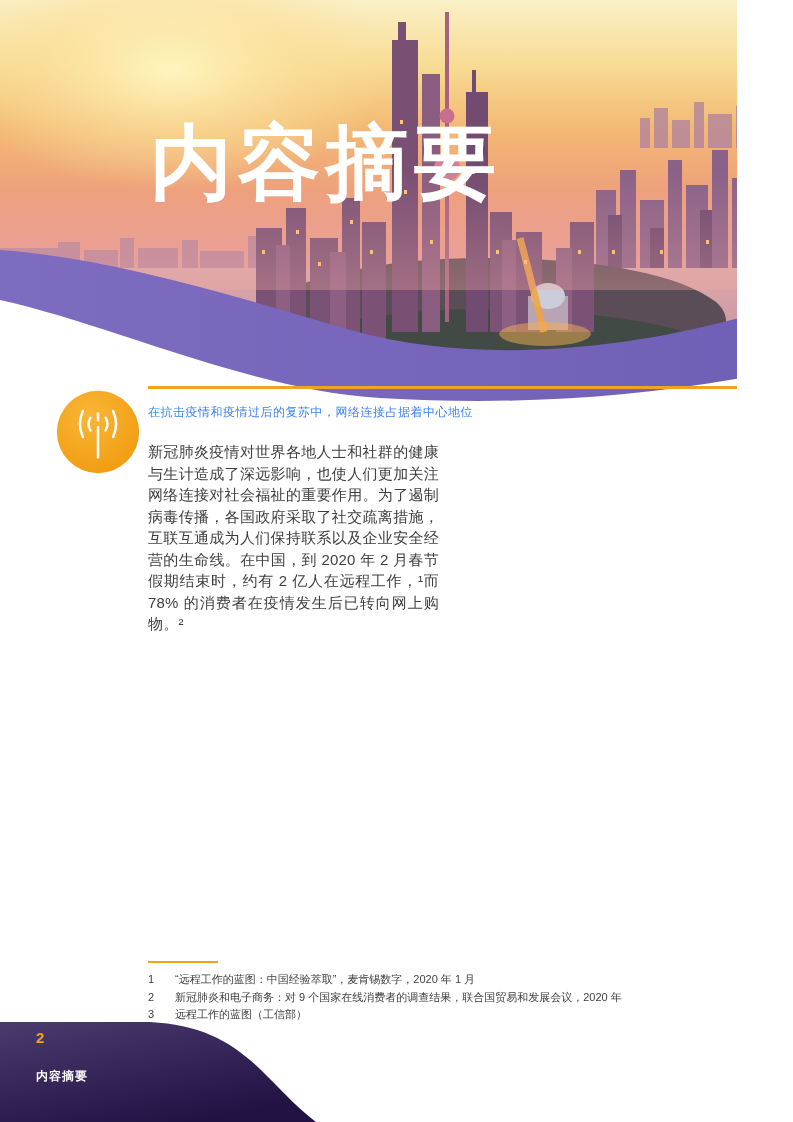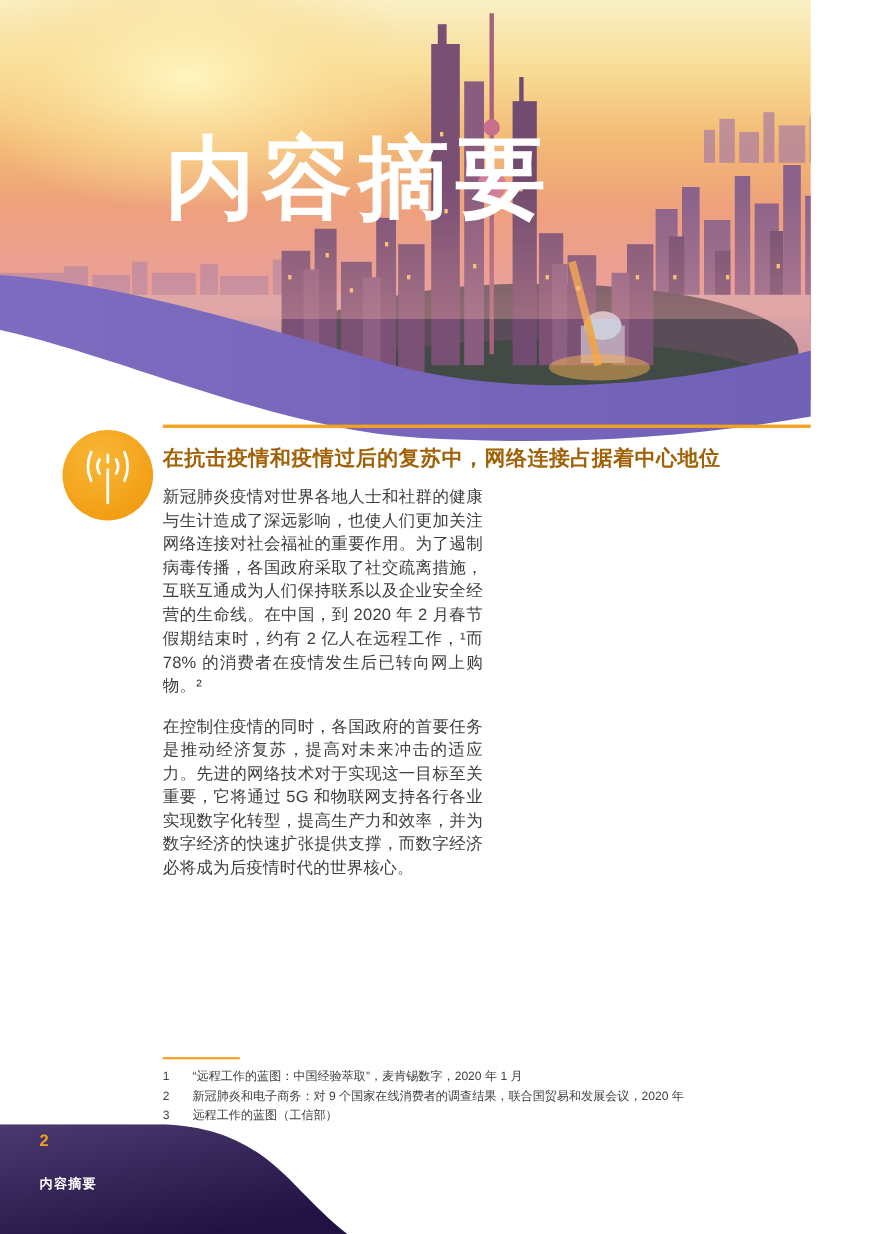--- a/index.html
+++ b/index.html
@@ -18,27 +18,27 @@
     letter-spacing: 6px; line-height: 1; white-space: nowrap;
   }
   
   .lead-icon { position: absolute; left: 56px; top: 390px; width: 84px; height: 84px; }
   .head-rule {
     position: absolute; left: 148px; top: 386px; width: 622px; height: 3px;
     background: #F5A01E;
   }
   .section-heading {
     position: absolute; left: 148px; top: 404px; width: 622px;
-    font-size: 19px; font-weight: bold; color: #a16207;
+    font-size: 12px; font-weight: normal; color: #3b82f6;
     letter-spacing: 0.5px;
   }
   
   .columns {
     position: absolute; left: 148px; top: 441px; width: 596px;
-    display: flex; gap: 2px; flex-direction: column;
+    display: flex; gap: 14px;
   }
   .col { width: 291px; }
   .col p {
     font-size: 15px; line-height: 21.5px; color: #3E3E3E;
     text-align: justify; margin-bottom: 13px;
     letter-spacing: 0.2px;
   }
   
   .footnotes { position: absolute; left: 148px; top: 961px; width: 600px; }
   .footnote-rule { width: 70px; height: 2px; background: #F5A01E; margin-bottom: 8px; }
@@ -240,21 +240,20 @@
   </svg>
 
   <div class="head-rule"></div>
   <h2 class="section-heading">在抗击疫情和疫情过后的复苏中，网络连接占据着中心地位</h2>
 
   <div class="columns">
     <div class="col">
       <p>新冠肺炎疫情对世界各地人士和社群的健康与生计造成了深远影响，也使人们更加关注网络连接对社会福祉的重要作用。为了遏制病毒传播，各国政府采取了社交疏离措施，互联互通成为人们保持联系以及企业安全经营的生命线。在中国，到 2020 年 2 月春节假期结束时，约有 2 亿人在远程工作，¹而 78% 的消费者在疫情发生后已转向网上购物。²</p>
     </div>
     <div class="col">
-      <p>在控制住疫情的同时，各国政府的首要任务是推动经济复苏，提高对未来冲击的适应力。先进的网络技术对于实现这一目标至关重要，它将通过 5G 和物联网支持各行各业实现数字化转型，提高生产力和效率，并为数字经济的快速扩张提供支撑，而数字经济必将成为后疫情时代的世界核心。</p>
     </div>
   </div>
 
   <div class="footnotes">
     <div class="footnote-rule"></div>
     <div class="footnote-row">
       <span class="footnote-num">1</span>
       <span class="footnote-text">“远程工作的蓝图：中国经验萃取”，麦肯锡数字，2020 年 1 月</span>
     </div>
     <div class="footnote-row">

